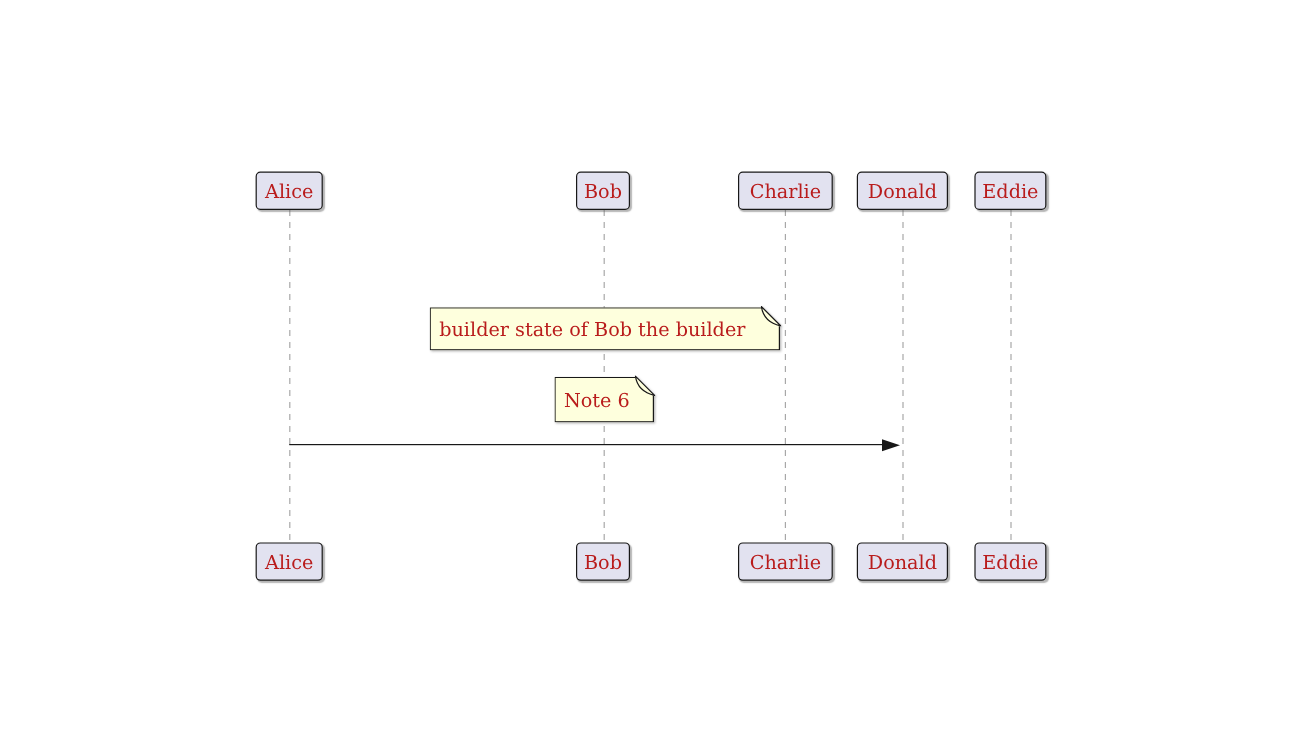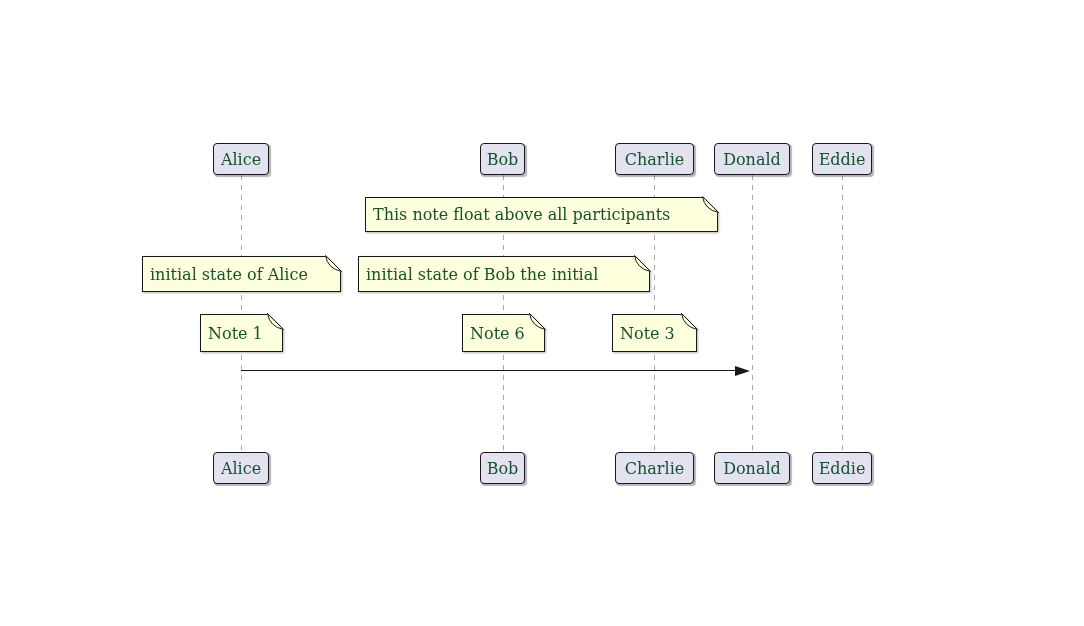--- a/index.html
+++ b/index.html
@@ -1,21 +1,21 @@
 <!DOCTYPE html>
 <html><head>
 <meta charset="utf-8">
 <style>
   html, body { margin:0; padding:0; background:#ffffff; }
   .canvas {
     position:relative;
     width:1084px; height:624px;
     background:#ffffff;
     font-family:"DejaVu Serif", "Liberation Serif", serif;
-    color:#14532d;
+    color:#b91c1c;
     overflow:hidden;
   }
 
   
   .lifeline {
     position:absolute;
     width:1px; top:175px; height:277px;
     background:repeating-linear-gradient(to bottom, #a8a8a8 0 5px, transparent 5px 10px);
     z-index:1;
   }
@@ -95,54 +95,30 @@
   <div class="participant" style="left:615px; top:143px; width:79px">
       <span>Charlie</span>
     </div>
   <div class="participant" style="left:714px; top:143px; width:76px">
       <span>Donald</span>
     </div>
   <div class="participant" style="left:812px; top:143px; width:60px">
       <span>Eddie</span>
     </div>
 
-  <div class="note" style="left:365px; top:197px; width:353px; height:35px">
-    <div class="note-body">This note float above all participants</div>
+
+  <div class="note" style="left:358px; top:256px; width:292px; height:36px">
+    <div class="note-body">builder state of Bob the builder</div>
     <svg class="fold" width="17" height="17" viewBox="0 0 17 17">
         <path d="M0.5,0.5 Q2.5,13.5 16.5,16.5 Z" fill="#feffdd" stroke="#181818" stroke-width="1"></path>
       </svg>
   </div>
 
-  <div class="note" style="left:142px; top:256px; width:199px; height:36px">
-    <div class="note-body">initial state of Alice</div>
-    <svg class="fold" width="17" height="17" viewBox="0 0 17 17">
-        <path d="M0.5,0.5 Q2.5,13.5 16.5,16.5 Z" fill="#feffdd" stroke="#181818" stroke-width="1"></path>
-      </svg>
-  </div>
-  <div class="note" style="left:358px; top:256px; width:292px; height:36px">
-    <div class="note-body">initial state of Bob the initial</div>
-    <svg class="fold" width="17" height="17" viewBox="0 0 17 17">
-        <path d="M0.5,0.5 Q2.5,13.5 16.5,16.5 Z" fill="#feffdd" stroke="#181818" stroke-width="1"></path>
-      </svg>
-  </div>
-
-  <div class="note" style="left:200px; top:314px; width:83px; height:38px">
-    <div class="note-body">Note 1</div>
-    <svg class="fold" width="17" height="17" viewBox="0 0 17 17">
-        <path d="M0.5,0.5 Q2.5,13.5 16.5,16.5 Z" fill="#feffdd" stroke="#181818" stroke-width="1"></path>
-      </svg>
-  </div>
   <div class="note" style="left:462px; top:314px; width:83px; height:38px">
     <div class="note-body">Note 6</div>
-    <svg class="fold" width="17" height="17" viewBox="0 0 17 17">
-        <path d="M0.5,0.5 Q2.5,13.5 16.5,16.5 Z" fill="#feffdd" stroke="#181818" stroke-width="1"></path>
-      </svg>
-  </div>
-  <div class="note" style="left:612px; top:314px; width:85px; height:38px">
-    <div class="note-body">Note 3</div>
     <svg class="fold" width="17" height="17" viewBox="0 0 17 17">
         <path d="M0.5,0.5 Q2.5,13.5 16.5,16.5 Z" fill="#feffdd" stroke="#181818" stroke-width="1"></path>
       </svg>
   </div>
 
   <div class="message-line"></div>
   <div class="arrow-head"></div>
 
 
   <div class="participant" style="left:213px; top:452px; width:56px">

